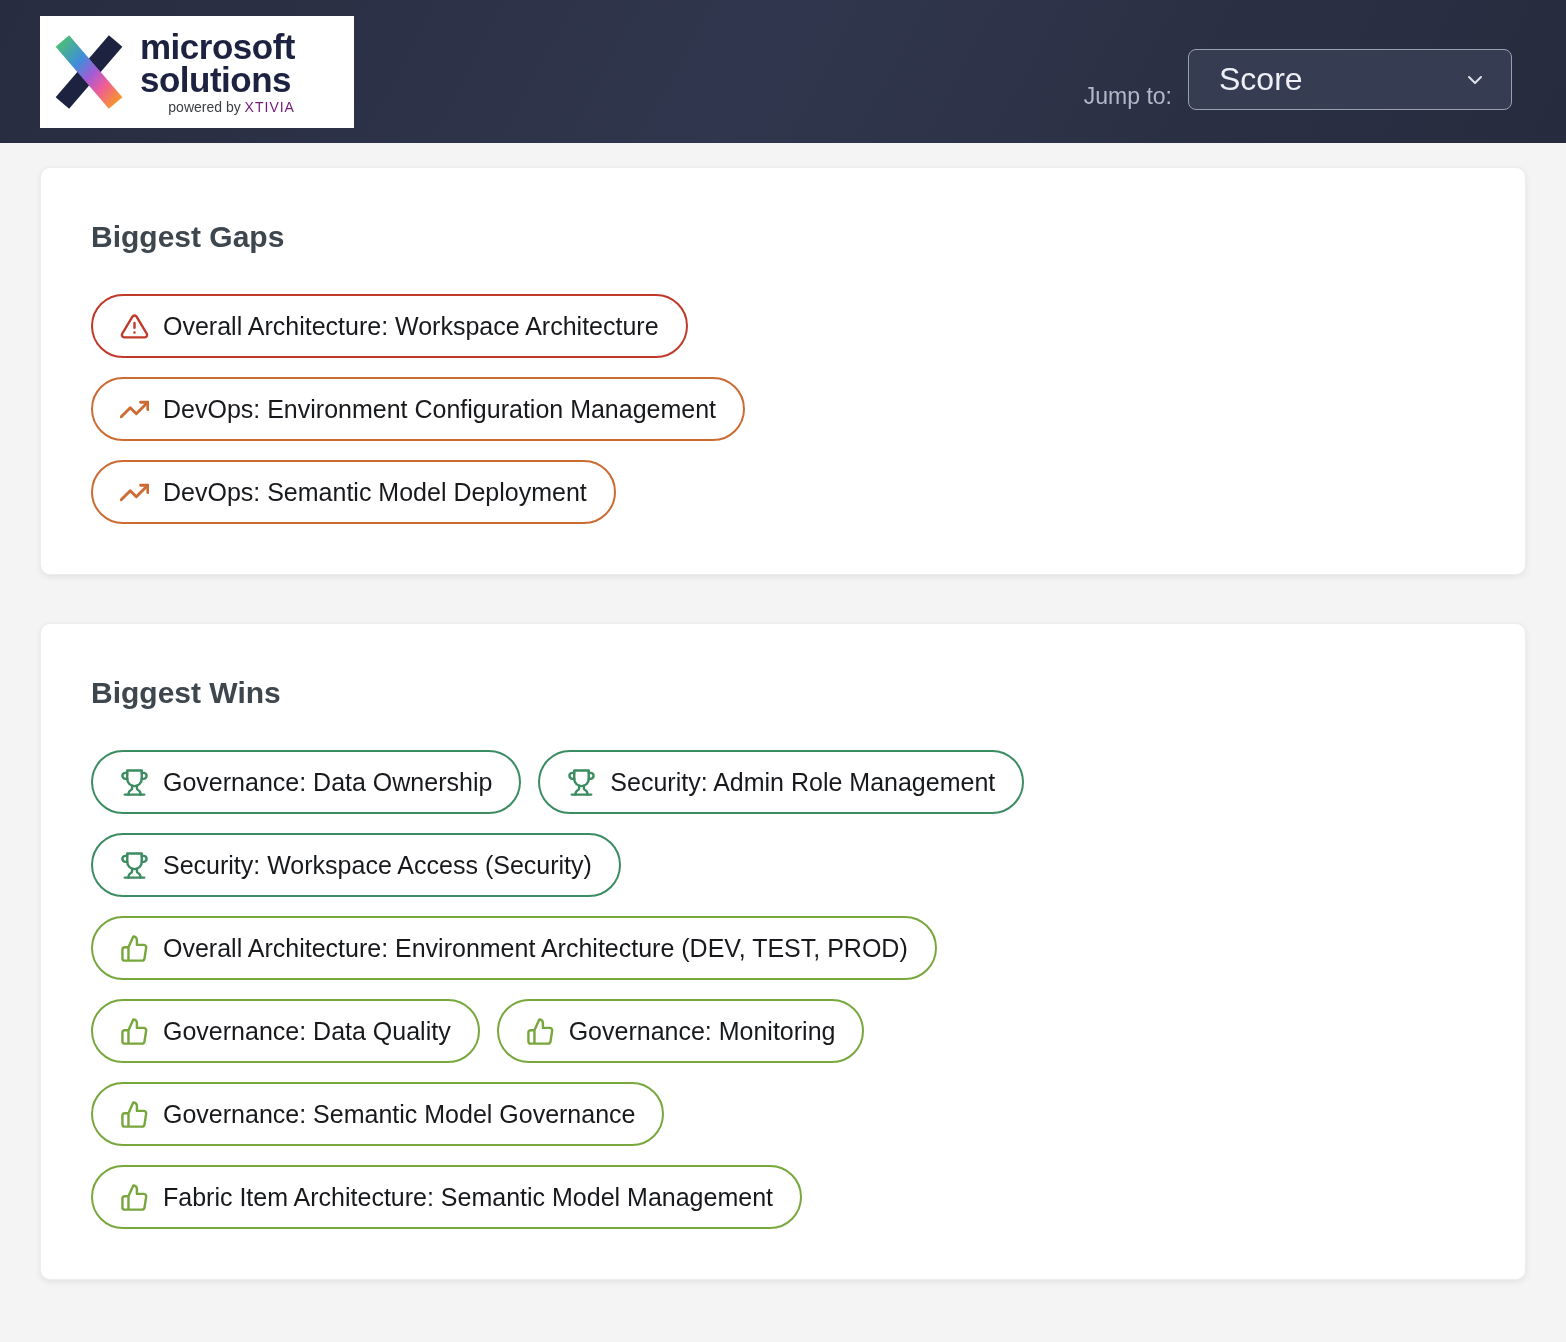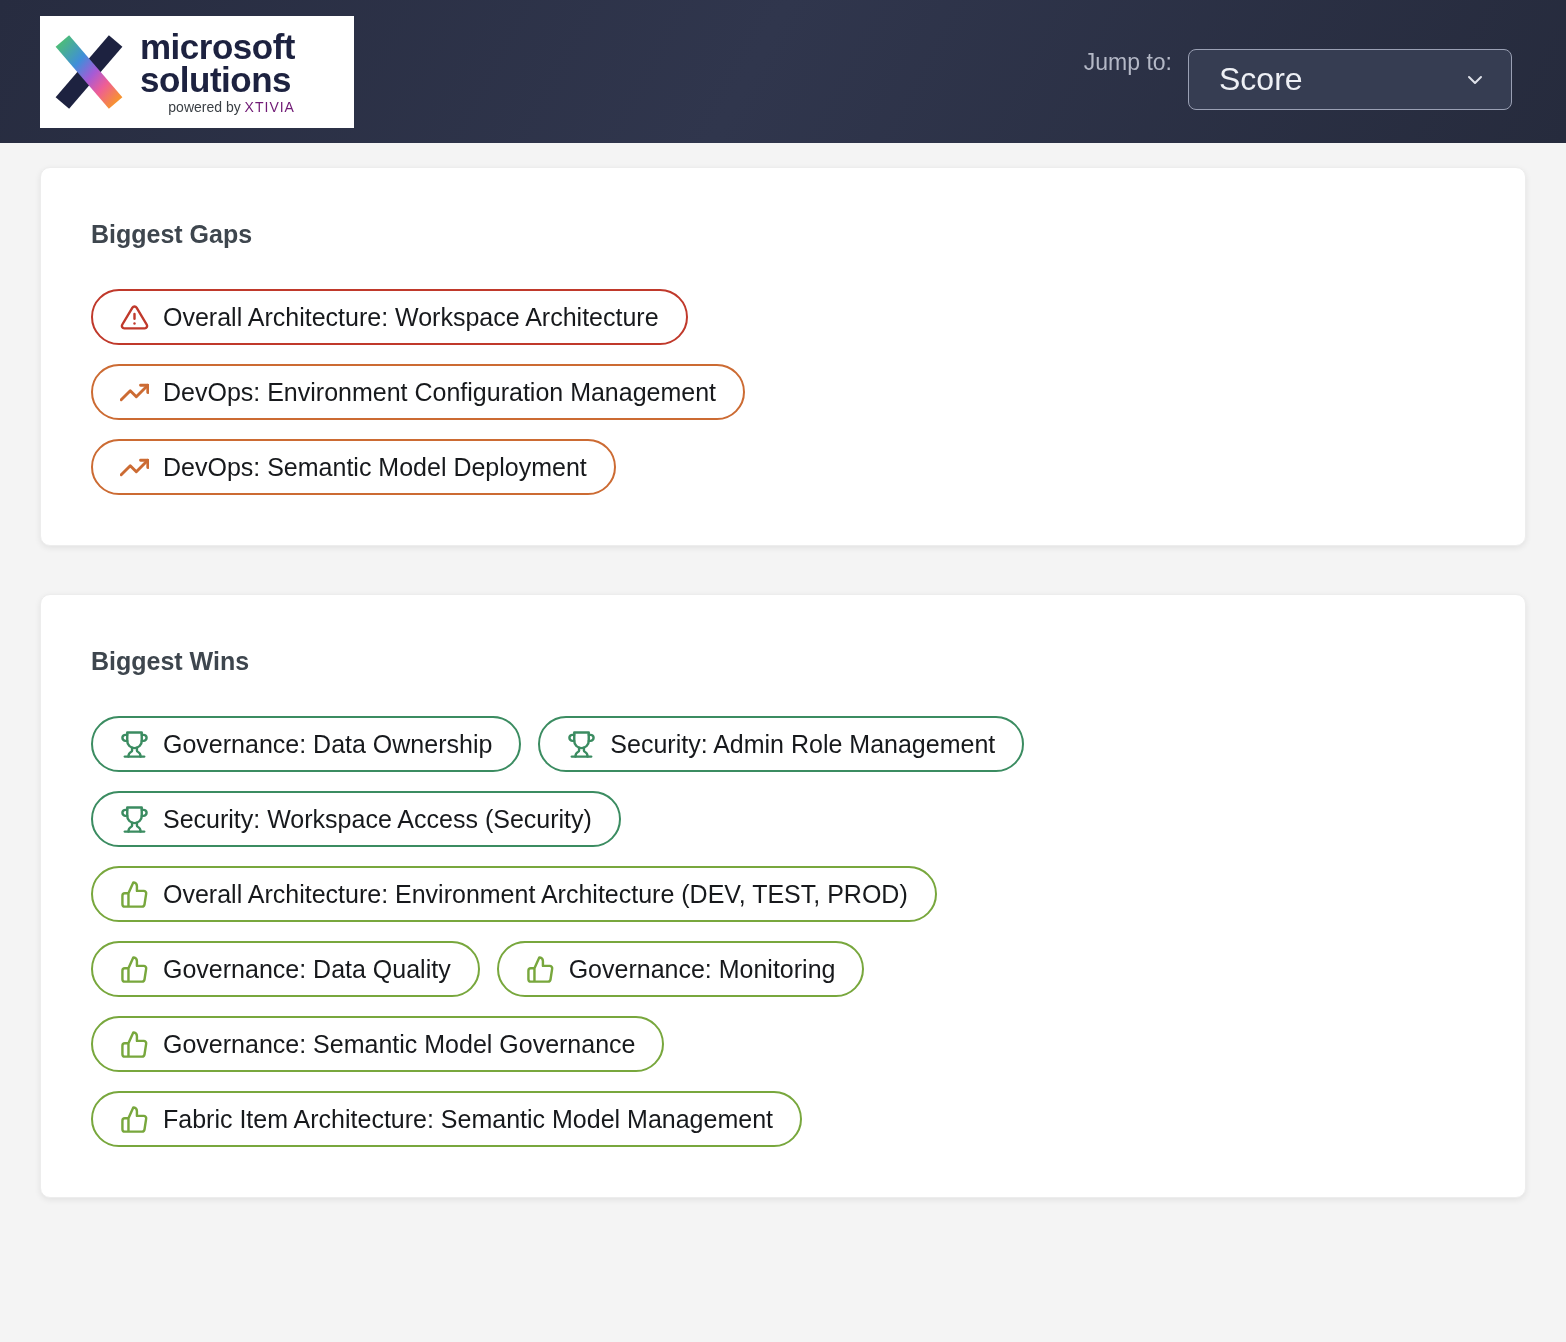--- a/index.html
+++ b/index.html
@@ -43,21 +43,21 @@
     font-size: 14px;
     color: #3a3f44;
     line-height: 14px;
     white-space: nowrap;
   }
   .powered b {
     color: #701a75;
     font-weight: 400;
     letter-spacing: 1px;
   }
-  .jump-area { display: flex; align-items: flex-start; gap: 16px; margin-top: 16px; }
+  .jump-area { display: flex; align-items: flex-end; gap: 16px; margin-top: 16px; }
   .jump-label { font-size: 23px; color: #b4b8c6; }
   .jump-select {
     width: 324px;
     height: 61px;
     background: #363d52;
     border: 1px solid #9aa0b4;
     border-radius: 8px;
     display: flex;
     align-items: center;
     justify-content: space-between;
@@ -72,32 +72,32 @@
   .page { padding: 24px 40px 25px 40px; }
   .card {
     background: #ffffff;
     border: 1px solid #ededed;
     border-radius: 10px;
     box-shadow: 0 2px 6px rgba(0,0,0,0.08);
     padding: 52px 50px 50px 50px;
   }
   .card + .card { margin-top: 48px; }
   .card h2 {
-    font-size: 25px;
+    font-size: 30px;
     font-weight: 700;
     color: #3e464e;
     margin-bottom: 40px;
   }
   .badge-rows { display: flex; flex-direction: column; gap: 19px; }
   .badge-row { display: flex; flex-wrap: wrap; gap: 17px; }
   .badge {
     display: inline-flex;
     align-items: center;
     gap: 14px;
-    height: 56px;
+    height: 64px;
     padding: 0 27px;
     border: 2px solid currentColor;
     border-radius: 32px;
     background: #ffffff;
   }
   .badge-icon { display: flex; align-items: center; }
   .badge-icon svg { width: 29px; height: 29px; }
   .badge-label {
     font-size: 25px;
     color: #17191c;

